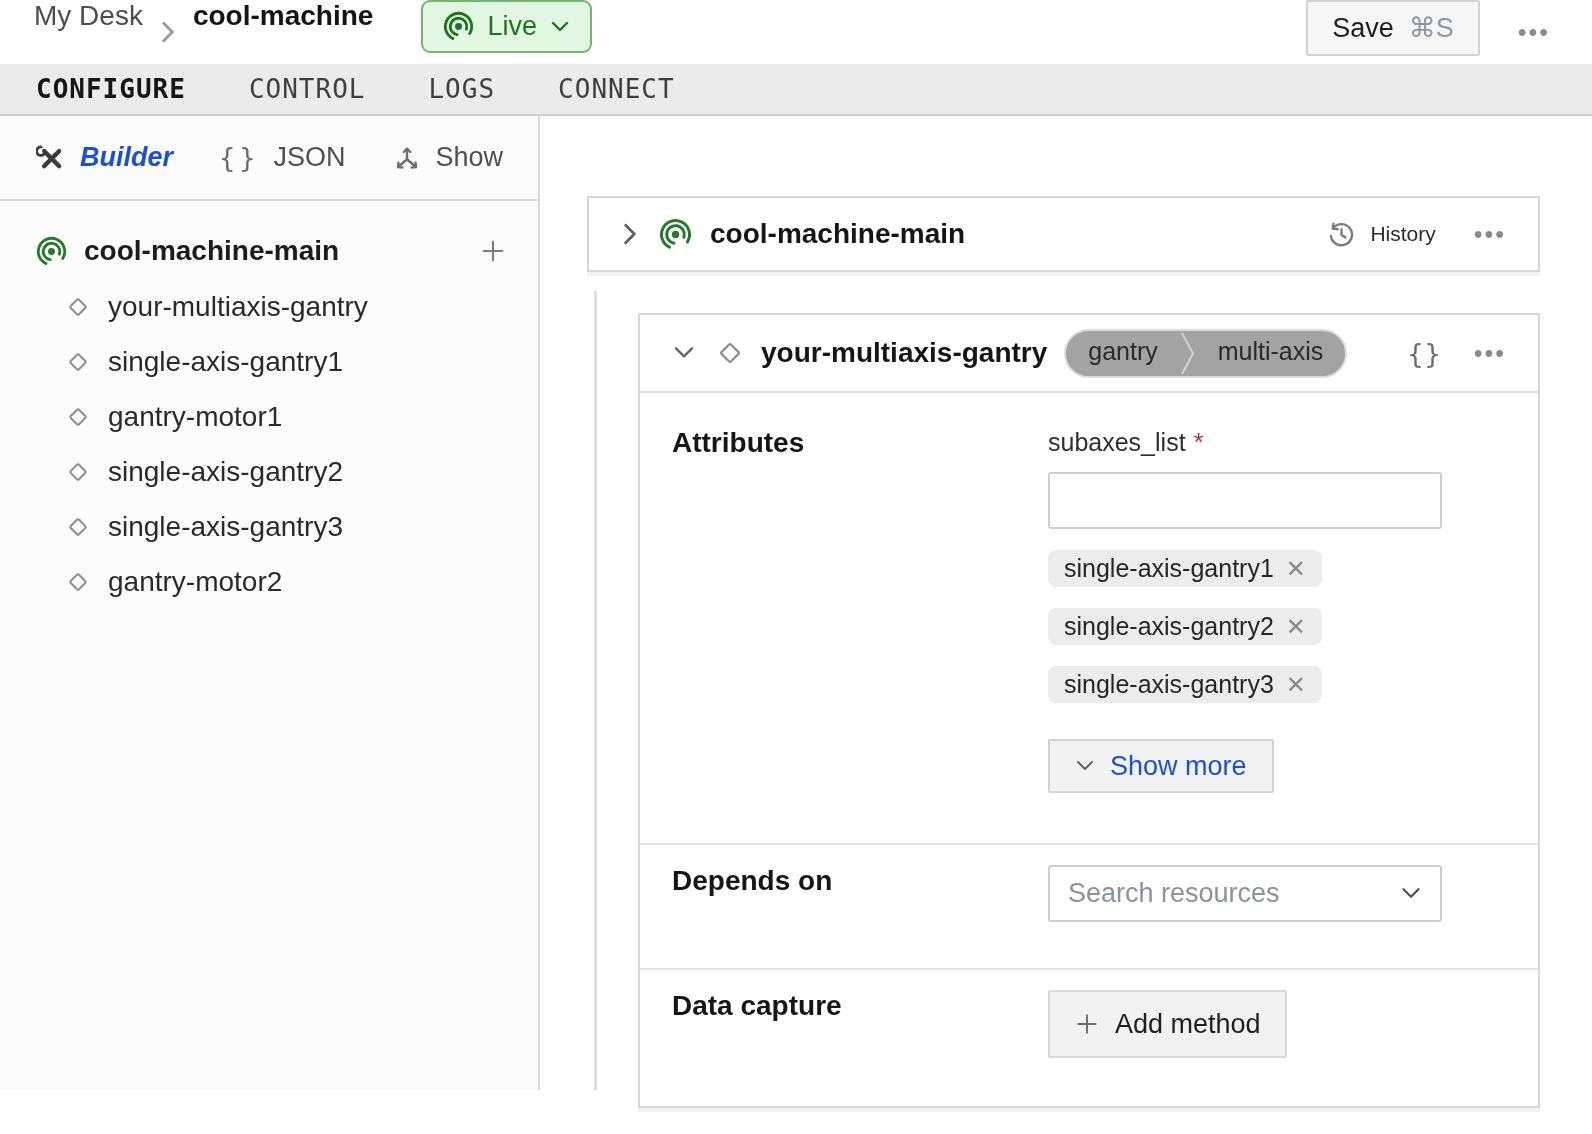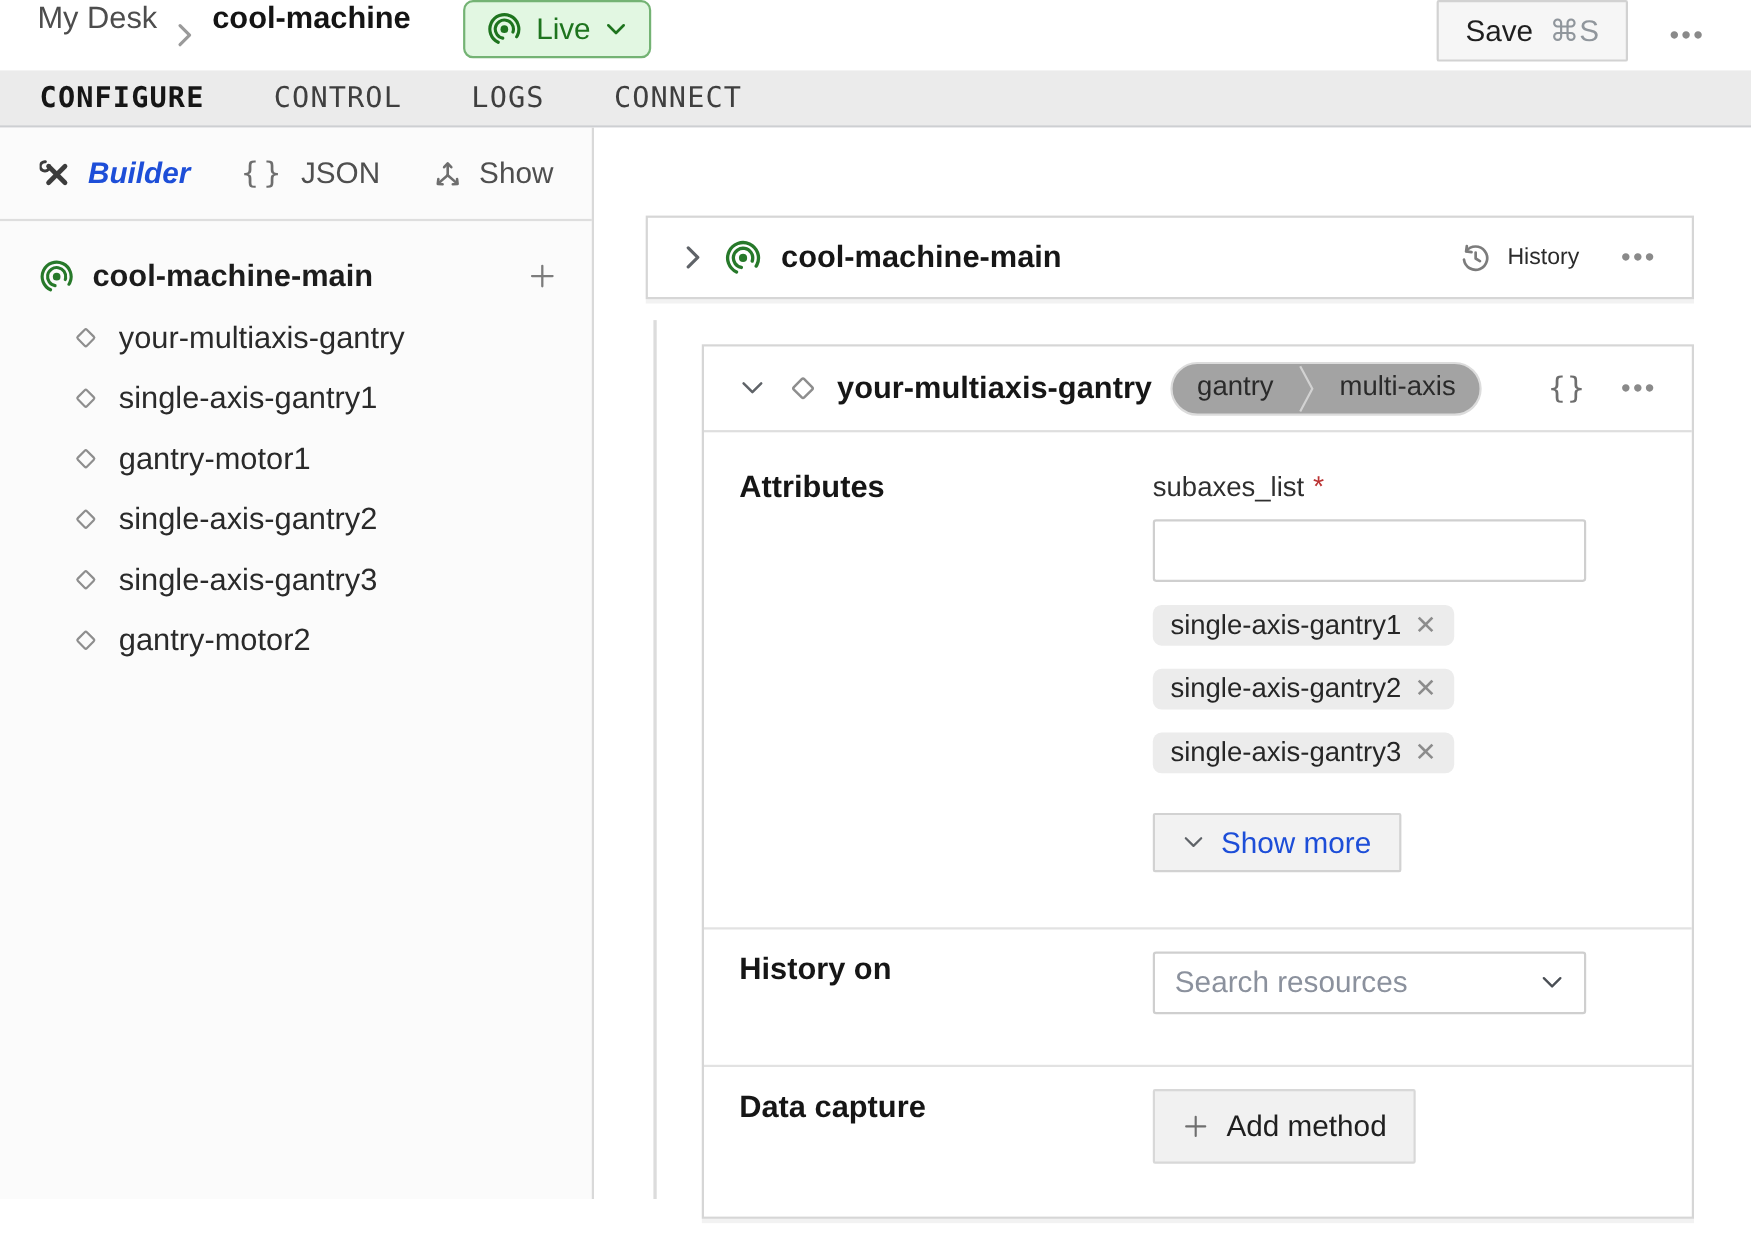--- a/index.html
+++ b/index.html
@@ -338,21 +338,21 @@
                 </svg>
             </span>
             <span>Show more</span>
           </button>
         </div>
       </div>
 
       <div class="sec-divider"></div>
 
       <div class="section depends">
-        <h4 class="sec-label">History on</h4>
+        <h4 class="sec-label">Depends on</h4>
         <div class="select-box">
           <span class="select-placeholder">Search resources</span>
           <svg width="22" height="15" viewBox="0 0 20 14">
               <polyline points="3,3 10,10 17,3" fill="none" stroke="#4a4f55" stroke-width="2" stroke-linecap="round" stroke-linejoin="round"></polyline>
             </svg>
         </div>
       </div>
 
       <div class="sec-divider"></div>
 

